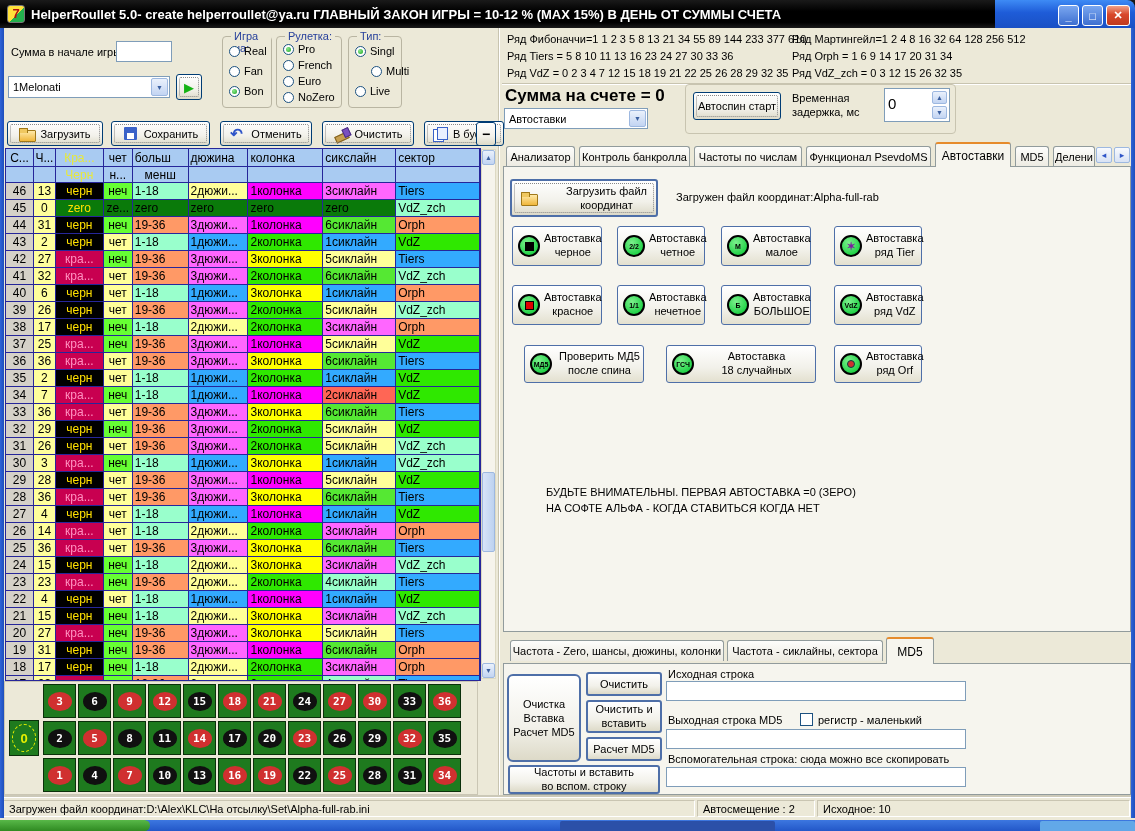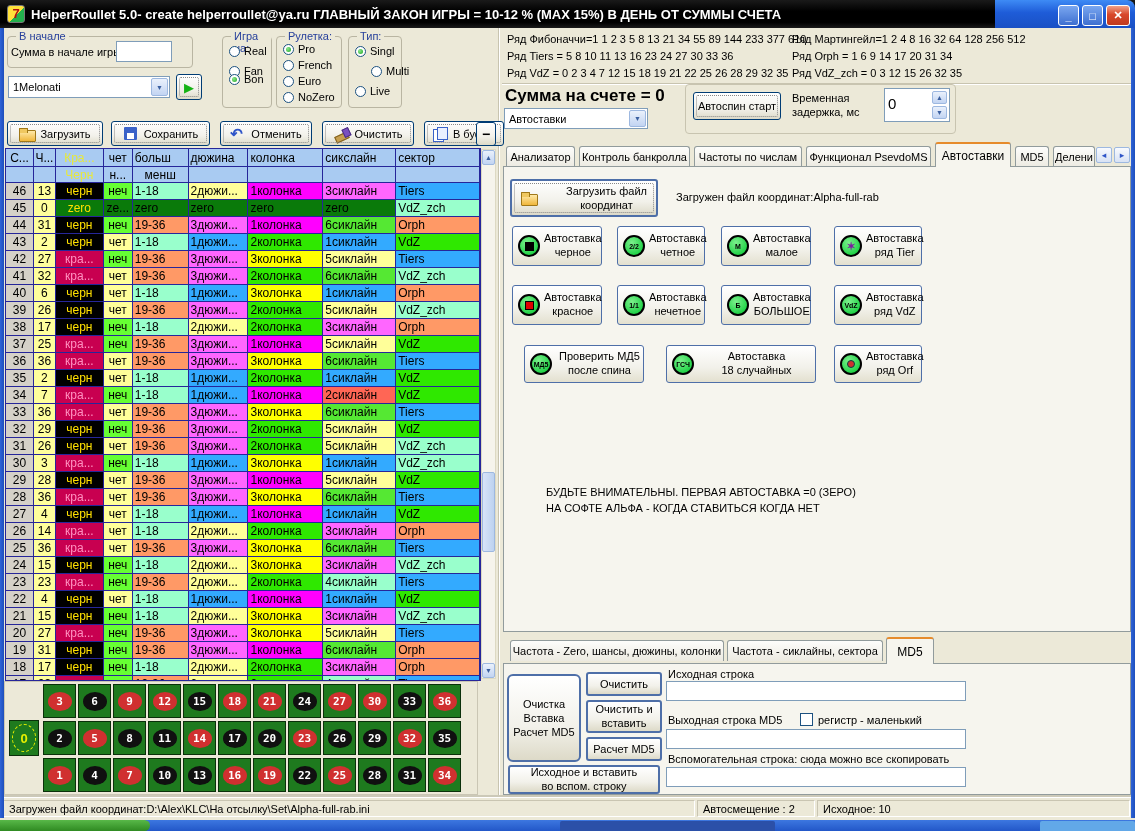--- a/index.html
+++ b/index.html
@@ -130,23 +130,20 @@
     <div class="win-btns">
       <div class="win-btn">_</div>
       <div class="win-btn">□</div>
       <div class="win-btn close">✕</div>
     </div>
   </div>
 
   <div class="wborder" style="left:0;top:28px;width:4px;height:790px;"></div>
   <div class="wborder" style="left:1131px;top:28px;width:4px;height:790px;"></div>
 
-  <div class="groupbox" style="left:7px;top:36px;width:186px;height:32px;">
-    <div class="gb-title">В начале</div>
-  </div>
   <div class="lbl" style="left:11px;top:46px;">Сумма в начале игры</div>
   <input class="input" style="left: 116px; top: 41px; width: 56px; height: 21px;" value="">
 
   <div class="combo" style="left:8px;top:76px;width:162px;height:22px;">
     <div class="cb-text">1Melonati</div>
     <div class="cb-arrow">▼</div>
   </div>
   <div class="btn" style="left:176px;top:74px;width:26px;height:26px;">
     <span style="color:#15B315;font-size:13px;">▶</span>
     <span class="dot-focus"></span>
@@ -156,21 +153,21 @@
       <div class="groupbox" style="left: 222px; top: 36px; width: 50px; height: 72px;">
         <div class="gb-title">Игра на:</div>
         <div class="radio" style="left: 6px; top: 8px;">
           <span class="ring"></span>
           <span>Real</span>
         </div>
         <div class="radio" style="left: 6px; top: 28px;">
           <span class="ring"></span>
           <span>Fan</span>
         </div>
-        <div class="radio" style="left: 6px; top: 36px;">
+        <div class="radio" style="left: 6px; top: 48px;">
           <span class="ring on"></span>
           <span>Bon</span>
         </div>
       </div>
       <div class="groupbox" style="left: 276px; top: 36px; width: 66px; height: 72px;">
         <div class="gb-title">Рулетка:</div>
         <div class="radio" style="left: 6px; top: 6px;">
           <span class="ring on"></span>
           <span>Pro</span>
         </div>
@@ -826,21 +823,21 @@
     <span>Очистить</span>
   </div>
   <div class="btn" style="left:586px;top:700px;width:76px;height:33px;flex-direction:column;gap:0;line-height:1.25;border-width:2px;border-color:#4E6FA8;">
     <span>Очистить и</span>
     <span>вставить</span>
   </div>
   <div class="btn" style="left:586px;top:737px;width:76px;height:24px;border-width:2px;border-color:#4E6FA8;">
     <span>Расчет MD5</span>
   </div>
   <div class="btn" style="left:508px;top:765px;width:152px;height:29px;flex-direction:column;gap:0;line-height:1.2;border-width:2px;border-color:#4E6FA8;">
-    <span>Исходное и  вставить</span>
+    <span>Частоты и  вставить</span>
     <span>во вспом. строку</span>
   </div>
 
   <div class="lbl" style="left:668px;top:668px;">Исходная строка</div>
   <input class="input" style="left: 666px; top: 681px; width: 300px; height: 20px;" value="">
   <div class="lbl" style="left:668px;top:714px;">Выходная строка MD5</div>
   <div class="checkbox" style="left:800px;top:713px;"></div>
   <div class="lbl" style="left:818px;top:714px;">регистр  - маленький</div>
   <input class="input" style="left: 666px; top: 729px; width: 300px; height: 20px;" value="">
   <div class="lbl" style="left:668px;top:753px;">Вспомогательная строка: сюда можно все скопировать</div>

